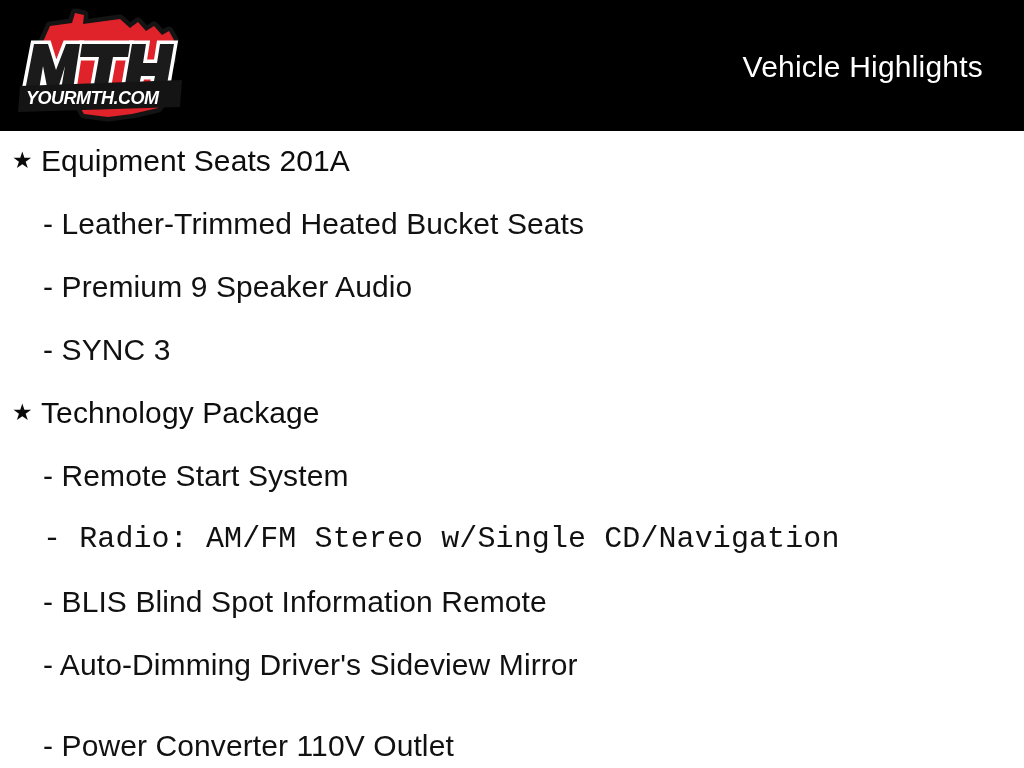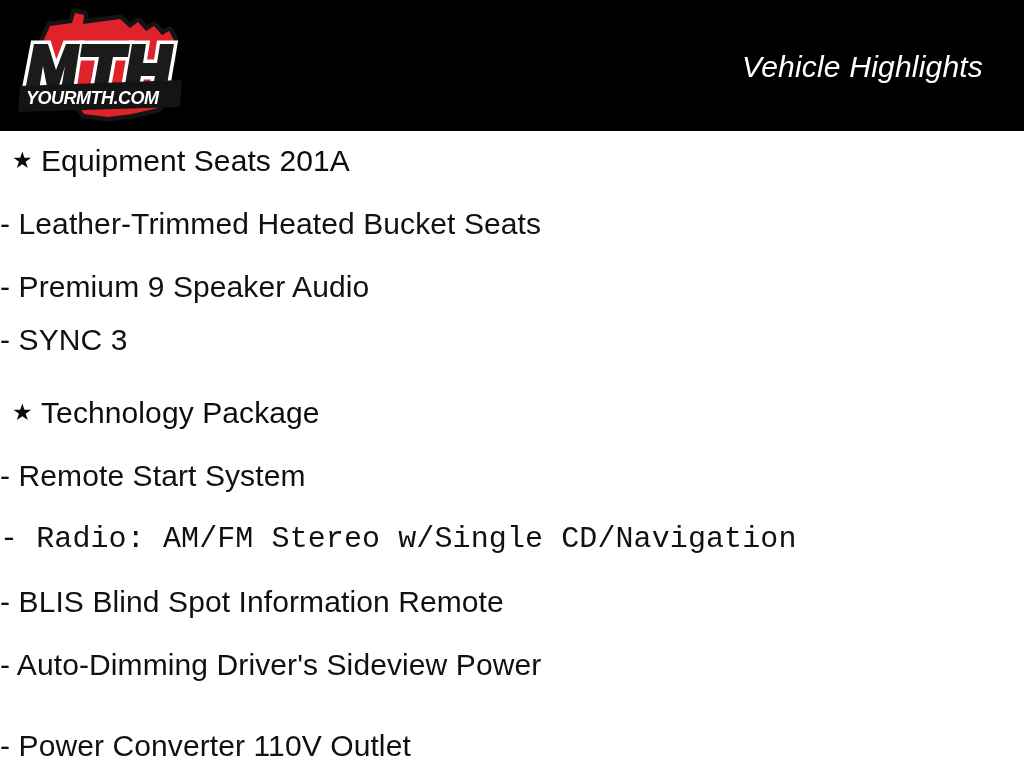--- a/index.html
+++ b/index.html
@@ -29,21 +29,20 @@
   .header-title {
     position: absolute;
     right: 41px;
     top: 50px;
     color: #ffffff;
     font-size: 30px;
     line-height: 34px;
     letter-spacing: 0.2px;
     white-space: nowrap;
     font-weight: 400;
-    font-style: italic;
   }
 
   
   .logo {
     position: absolute;
     left: 12px;
     top: 4px;
     width: 180px;
     height: 122px;
     text-align: center;
@@ -68,20 +67,21 @@
     left: 0;
     height: 40px;
     display: flex;
     align-items: center;
     white-space: nowrap;
   }
   .row.main {
     padding-left: 12px;
   }
   .row.sub {
+    padding-left: 43px;
   }
   .bullet-star {
     display: inline-block;
     width: 22px;
     font-size: 23px;
     line-height: 23px;
     color: #0a0a0a;
     text-align: left;
     margin-right: 7px;
     position: relative;
@@ -151,35 +151,35 @@
 <div class="row main" style="top: 10px;">
       <span class="bullet-star">★</span>
       <span class="row-label">Equipment Seats 201A</span>
     </div>
     <div class="row sub" style="top: 73px;">
       <span class="row-label">- Leather-Trimmed Heated Bucket Seats</span>
     </div>
     <div class="row sub" style="top: 136px; justify-content: center;">
       <span class="row-label">- Premium 9 Speaker Audio</span>
     </div>
-    <div class="row sub" style="top: 189px;">
+    <div class="row sub" style="top: 199px;">
       <span class="row-label">- SYNC 3</span>
     </div>
     <div class="row main" style="top: 262px;">
       <span class="bullet-star">★</span>
       <span class="row-label">Technology Package</span>
     </div>
     <div class="row sub" style="top: 325px;">
       <span class="row-label">- Remote Start System</span>
     </div>
     <div class="row sub" style="top: 388px; font-family: Liberation Mono, monospace;">
       <span class="row-label">- Radio: AM/FM Stereo w/Single CD/Navigation</span>
     </div>
     <div class="row sub" style="top: 451px;">
       <span class="row-label">- BLIS Blind Spot Information Remote</span>
     </div>
     <div class="row sub" style="top: 514px;">
-      <span class="row-label">- Auto-Dimming Driver's Sideview Power</span>
+      <span class="row-label">- Auto-Dimming Driver's Sideview Mirror</span>
     </div>
     <div class="row sub" style="top: 577px; margin-top: 18px;">
       <span class="row-label">- Power Converter 110V Outlet</span>
     </div>
   </div>
 
 </body></html>

